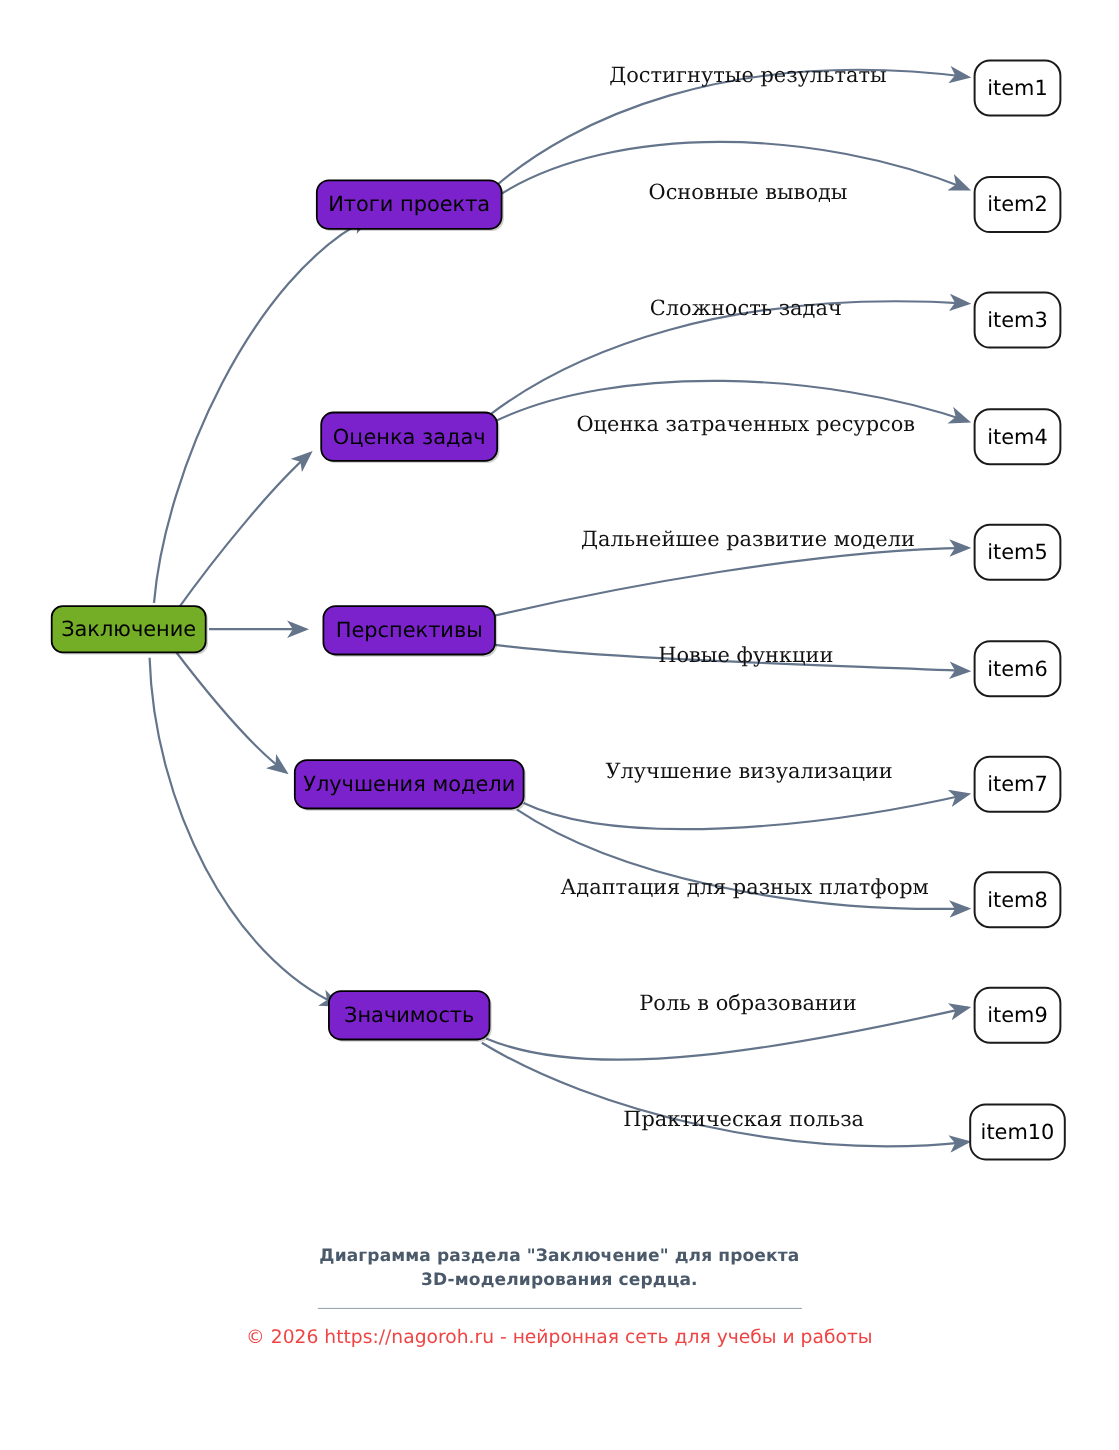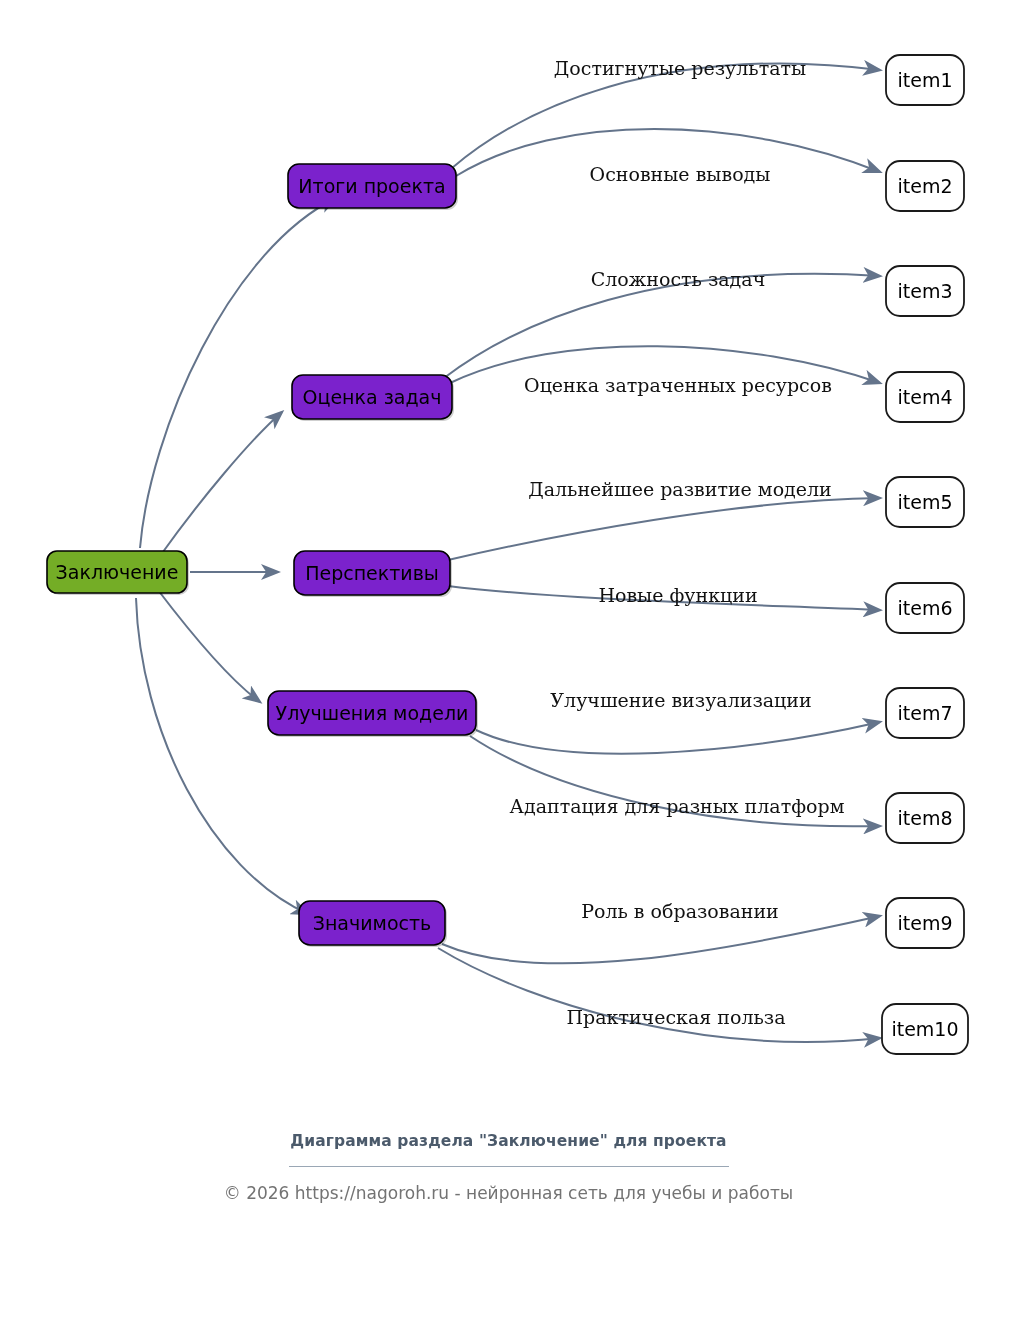--- a/index.html
+++ b/index.html
@@ -87,21 +87,21 @@
   .caption-line2 { display: block; }
   .divider-rule {
     width: 440px;
     height: 1px;
     background: #9aa7b5;
     margin: 14px auto 16px auto;
   }
   .copyright-text {
     font-family: "DejaVu Sans", "Liberation Sans", sans-serif;
     font-size: 17px;
-    color: #737373;
+    color: #ef4444;
   }
 </style>
 </head>
 <body>
 
 <div id="diagram-root">
   <svg id="mindmap" viewBox="0 0 1017 1318">
     <defs>
       <marker id="arrowhead" markerWidth="10" markerHeight="8" refX="8.5" refY="4" orient="auto" markerUnits="strokeWidth">
         <path d="M0,0 L10,4 L0,8 L2.6,4 Z" fill="#64748b"></path>
@@ -221,16 +221,17 @@
     <g>
       <rect class="node-leaf-rect" x="882" y="1004" width="86" height="50" rx="14" ry="14"></rect>
       <text class="leaf-label" x="925" y="1030">item10</text>
     </g>
   </svg>
 </div>
 
 <div class="footer-area">
   <div class="caption-text">
     <span>Диаграмма раздела "Заключение" для проекта</span>
+    <span class="caption-line2">3D-моделирования сердца.</span>
   </div>
   <div class="divider-rule"></div>
   <div class="copyright-text">© 2026 https://nagoroh.ru - нейронная сеть для учебы и работы</div>
 </div>
 
 </body></html>

